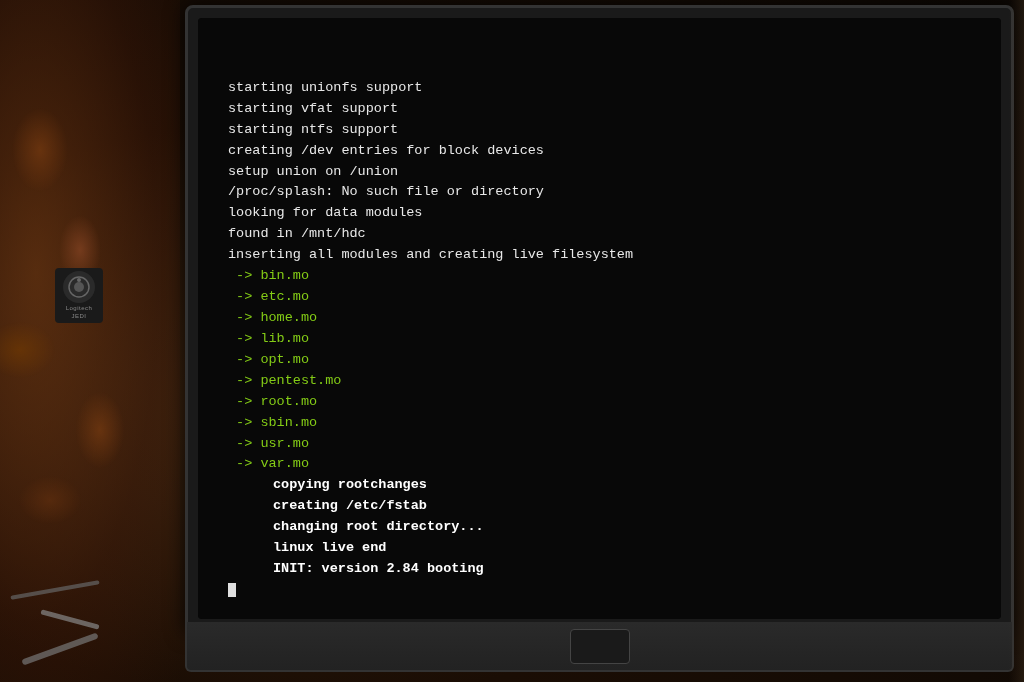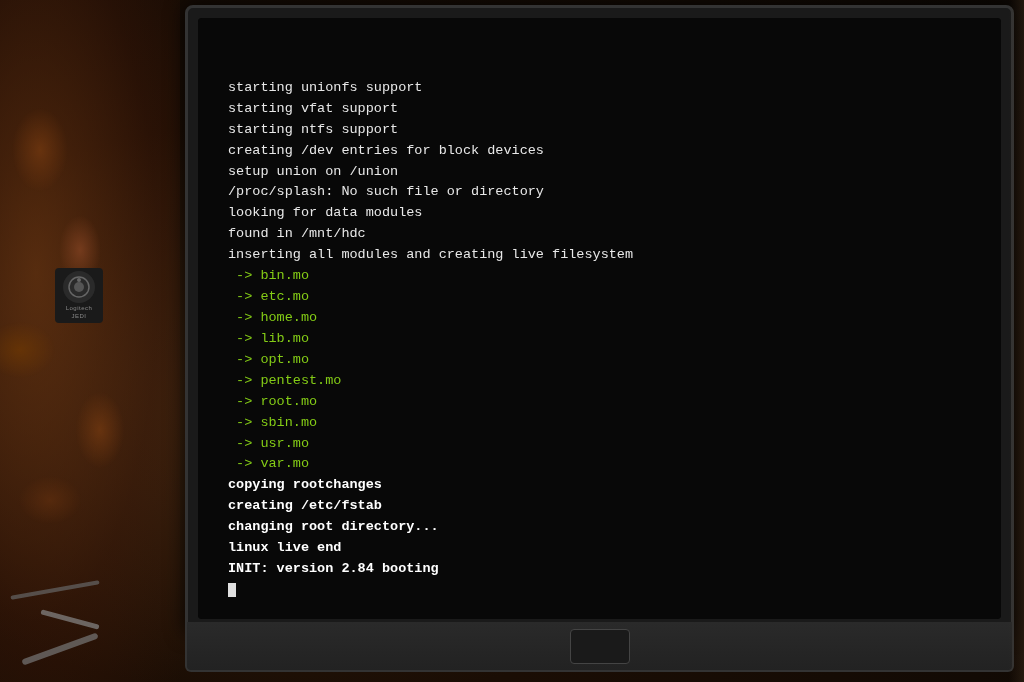--- a/index.html
+++ b/index.html
@@ -135,20 +135,21 @@
       font-size: 13.5px;
       line-height: 1.55;
       font-family: 'Courier New', Courier, monospace;
       font-weight: normal;
       white-space: pre;
     }
 
     .terminal-content .bold {
       font-weight: bold;
       color: #ffffff;
+      margin-left: 45px;
     }
 
     .terminal-content .arrow {
       color: #84cc16;
     }
 
     .cursor {
       display: inline-block;
       width: 8px;
       height: 14px;

